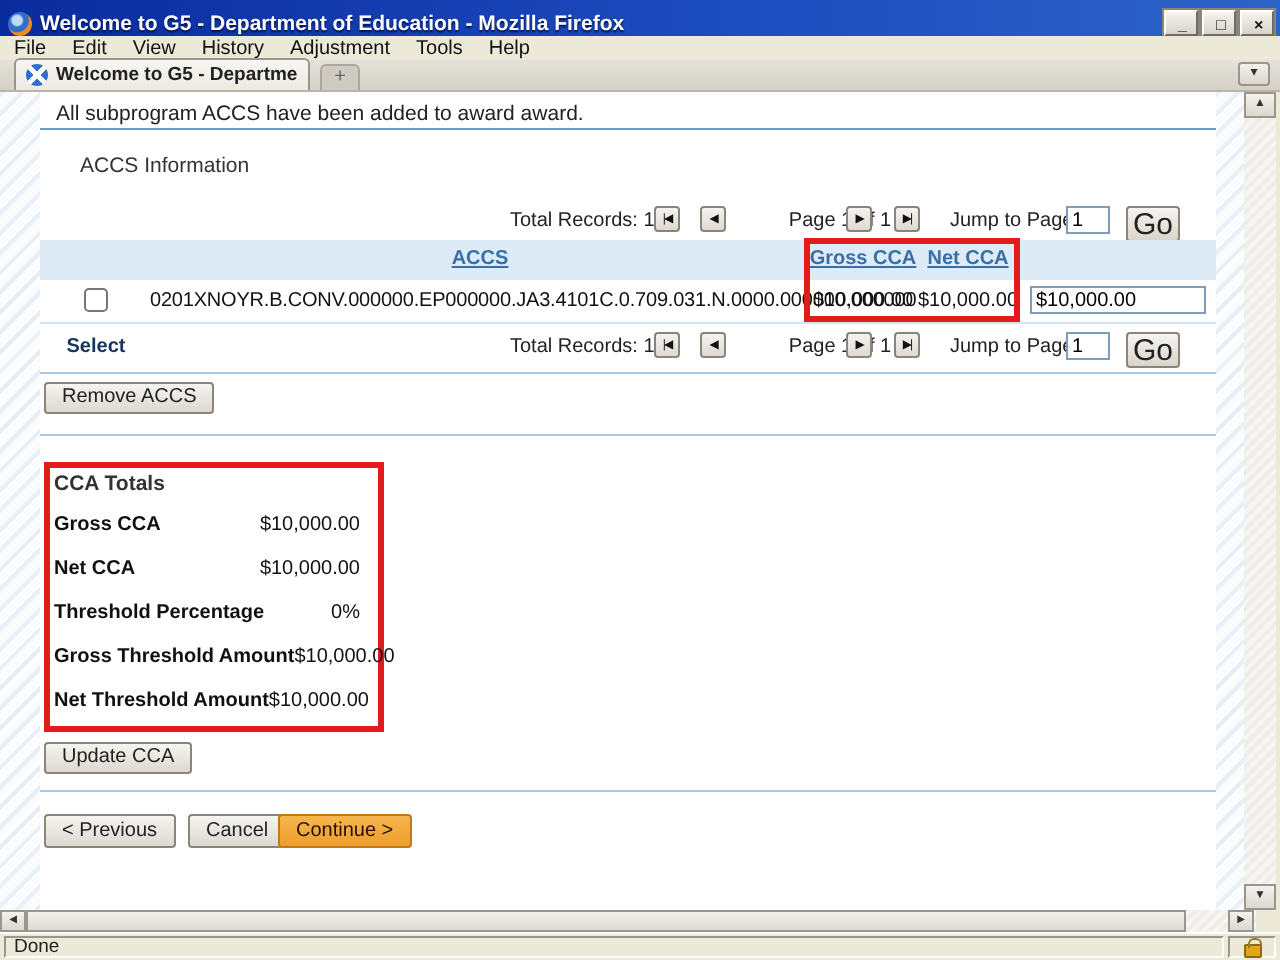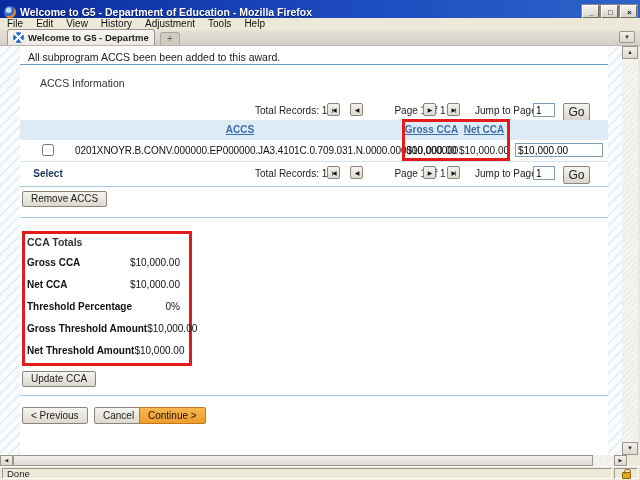--- a/index.html
+++ b/index.html
@@ -14,21 +14,21 @@
   .ff-icon{width:12px;height:12px;border-radius:50%;margin:0 4px 0 1px;flex:0 0 auto;
     background:radial-gradient(circle at 38% 35%,#BFDCF5 0 22%,#2F6FD0 32% 52%,#F08C1C 58% 100%);}
   .title-text{color:#fff;font-size:10.5px;font-weight:bold;flex:1;white-space:nowrap;overflow:hidden;text-shadow:0 1px 1px #00124a;}
   .win-btns{display:flex;gap:2px;flex:0 0 auto;}
   .winbtn{width:17px;height:13px;background:linear-gradient(#F6F4F0,#D8D4CB);
     border:1px solid;border-color:#FFFFFF #6F6C63 #6F6C63 #FFFFFF;outline:1px solid #8A8578;
     font-size:8px;font-weight:bold;color:#111;text-align:center;line-height:11px;}
 
   
   .menubar{position:absolute;top:18px;left:0;right:0;height:12px;background:#ECE9D8;
-    display:flex;gap:13px;padding-left:7px;font-size:10px;color:#111;}
+    display:flex;align-items:center;gap:13px;padding-left:7px;font-size:10px;color:#111;}
   .menu-item{white-space:nowrap;}
 
   
   .tabbar{position:absolute;top:30px;left:0;right:0;height:16px;
     background:linear-gradient(#E5E2DA,#D4D0C7);border-bottom:1px solid #B9B5AB;}
   .tab{position:absolute;left:7px;bottom:0;height:16px;width:148px;
     background:linear-gradient(#F8F6F2,#ECE9E2);border:1px solid #9B968B;border-bottom:none;
     border-radius:3px 3px 0 0;display:flex;align-items:center;padding:0 5px;gap:4px;}
   .favicon{width:11px;height:11px;border-radius:50%;flex:0 0 auto;
     background:
@@ -58,21 +58,21 @@
 
   .pagrow{position:absolute;left:0;top:0;width:608px;height:16px;}
   .pagrow .ptext{position:absolute;top:2px;font-size:10px;color:#222;white-space:nowrap;}
   .pgbtn{position:absolute;top:0;width:13px;height:13px;
     background:linear-gradient(#F5F3EF,#DEDAD2);border:1px solid #8A8578;border-radius:2px;
     font-size:6px;line-height:10px;text-align:center;color:#111;letter-spacing:-1px;padding:0;}
   .tinput{position:absolute;border:1px solid #7F9DB9;font-size:10px;padding:0 2px;height:14px;
     font-family:"Liberation Sans",sans-serif;background:#fff;}
   .gobtn{position:absolute;top:0;width:27px;height:18px;
     background:linear-gradient(#F6F4F0,#D9D5CC);border:1px solid #8A8578;border-radius:2px;
-    font-size:12px;line-height:13px;text-align:center;color:#222;padding:0;}
+    font-size:15px;line-height:13px;text-align:center;color:#222;padding:0;}
 
   .thead{position:absolute;left:20px;top:74px;width:588px;height:20px;background:#DCEBF6;}
   .thead .th{position:absolute;top:0;height:20px;line-height:20px;text-align:center;
     font-size:10px;font-weight:bold;}
   .th-select{left:4px;width:48px;color:#17365D;margin-top:44px;}
   .link{color:#3A6EA8;text-decoration:underline;cursor:pointer;}
   .th-accs{left:55px;width:330px;}
   .th-gross{left:383px;width:57px;}
   .th-net{left:438px;width:52px;}
   .th-adj{left:495px;width:100px;}
@@ -165,21 +165,21 @@
       <span class="tab-label">Welcome to G5 - Department of Edu...</span>
     </div>
     <div class="newtab">+</div>
     <div class="tablist-btn">▾</div>
   </div>
 
   <div class="viewport">
     <div class="stripe left"></div>
     <div class="stripe right"></div>
 
-    <div class="notice">All subprogram ACCS been been added to this award.</div>
+    <div class="notice">All subprogram ACCS have been added to award award.</div>
     <div class="hr dark" style="top:18px;"></div>
     <div class="section-title">ACCS Information</div>
 
     <div class="pagrow" style="top:57px;">
       <span class="ptext" style="left:255px;">Total Records: 1</span>
       <button class="pgbtn" style="left:327px;">|◀</button>
       <button class="pgbtn" style="left:350px;">◀</button>
       <span class="ptext" style="left:390px;width:60px;text-align:center;">Page 1 of 1</span>
       <button class="pgbtn" style="left:423px;">▶</button>
       <button class="pgbtn" style="left:447px;">▶|</button>

